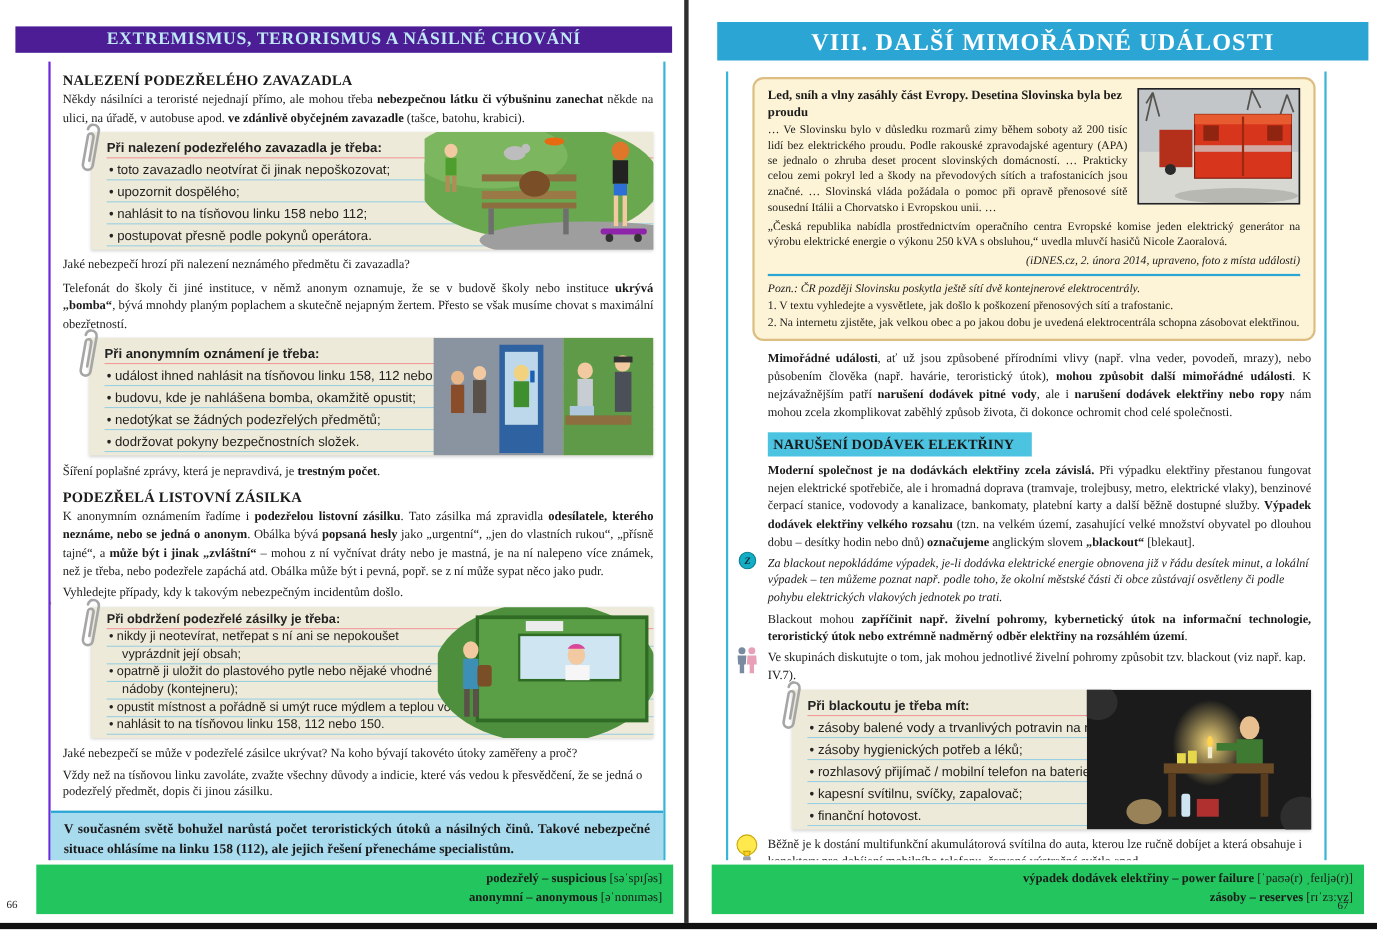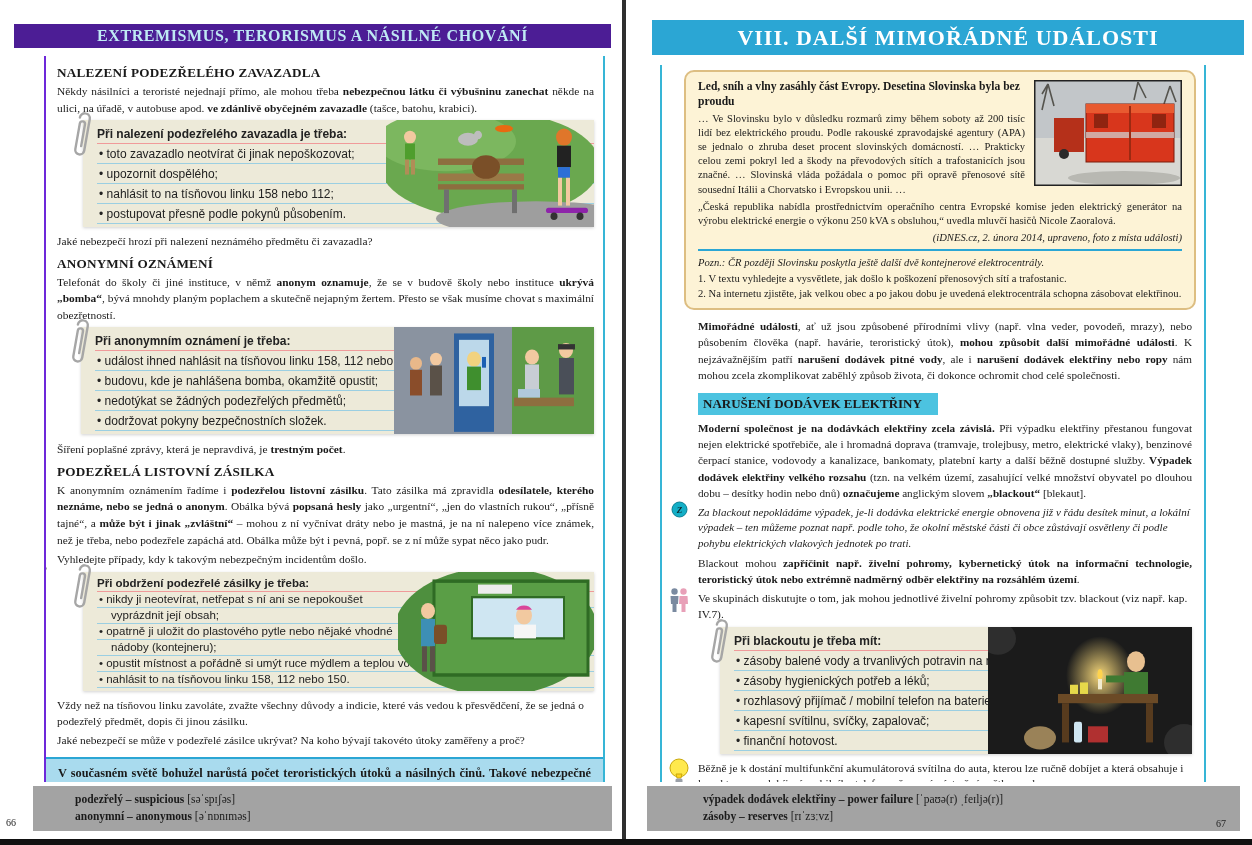--- a/index.html
+++ b/index.html
@@ -59,21 +59,21 @@
   .art-photo{float:right;width:148px;height:106px;margin:1px 0 4px 9px;}
   .art-head{font-weight:bold;font-size:11.6px;margin-bottom:3px;line-height:1.3;}
   .art-body,.art-quote{text-align:justify;}
   .art-quote{margin-top:3px;}
   .art-source{text-align:right;font-style:italic;font-size:10.6px;margin:3px 0 4px;clear:both;}
   .art-div{border-top:2px solid #2ba6d4;margin:2px 0 5px;}
   .art-note{font-style:italic;margin-bottom:2px;}
   .art-task{margin:1px 0;}
 
   
-  .page-footer{background:#a3a3a3;position:relative;font-size:11.5px;line-height:1.5;}
+  .page-footer{background:#22c55e;position:relative;font-size:11.5px;line-height:1.5;text-align:right;}
   .lp-footer{margin:4px 9px 8px 33px;padding:5px 10px 6px 42px;}
   .rp-footer{margin:4px 12px 8px 19px;padding:5px 10px 6px 56px;}
   .pgnum{position:absolute;font-size:10px;color:#222;}
   .pgnum-left{left:-27px;bottom:1px;}
   .pgnum-right{right:14px;bottom:0px;}
 </style>
 </head>
 <body>
 
 <div id="spread">
@@ -118,21 +118,21 @@
             <rect x="160" y="82" width="42" height="5" rx="2.5" fill="#8e24aa"></rect>
             <circle cx="168" cy="90" r="3.5" fill="#333"></circle>
               <circle cx="194" cy="90" r="3.5" fill="#333"></circle>
           </svg>
         </div>
         <div class="note-lines">
             <div class="note-title">Při nalezení podezřelého zavazadla je třeba:</div>
             <div class="note-line">• toto zavazadlo neotvírat či jinak nepoškozovat;</div>
             <div class="note-line">• upozornit dospělého;</div>
             <div class="note-line">• nahlásit to na tísňovou linku 158 nebo 112;</div>
-            <div class="note-line">• postupovat přesně podle pokynů působením.</div>
+            <div class="note-line">• postupovat přesně podle pokynů operátora.</div>
           </div>
       </div>
 
       <div class="icon-row">
         <span class="ric">
           <svg width="26" height="32" viewBox="0 0 30 36">
             <ellipse cx="15" cy="14" rx="11" ry="12" fill="#6b4a2f"></ellipse>
             <path d="M6 5 L9 1 L11 6 Z" fill="#6b4a2f"></path>
               <path d="M24 5 L21 1 L19 6 Z" fill="#6b4a2f"></path>
             <circle cx="11" cy="11" r="4" fill="#f5e9c8"></circle>
@@ -140,22 +140,21 @@
             <circle cx="11" cy="11" r="1.7" fill="#222"></circle>
               <circle cx="19" cy="11" r="1.7" fill="#222"></circle>
             <path d="M13 16 L17 16 L15 19 Z" fill="#e0892a"></path>
             <circle cx="15" cy="28" r="7" fill="#f7f2e2" stroke="#444" stroke-width="1.2"></circle>
             <text x="15" y="31.5" text-anchor="middle" font-size="9.5" font-weight="bold" fill="#222" font-family="Liberation Serif, serif">5</text>
           </svg>
         </span>
         <span>Jaké nebezpečí hrozí při nalezení neznámého předmětu či zavazadla?</span>
       </div>
 
-      <div class="sec-title">ANONYMNÍ OZNÁMENÍ</div>
-      <p class="body-p"><span>Telefonát do školy či jiné instituce, v němž </span><span style="font-weight: bold;">anonym oznamuje</span><span>, že se v budově školy nebo instituce </span><span style="font-weight: bold;">ukrývá „bomba“</span><span>, bývá mnohdy planým poplachem a skutečně nejapným žertem. Přesto se však musíme chovat s maximální obezřetností.</span></p>
+      <p class="body-p"><span>Telefonát do školy či jiné instituce, v němž </span><span style="font-weight: normal;">anonym oznamuje</span><span>, že se v budově školy nebo instituce </span><span style="font-weight: bold;">ukrývá „bomba“</span><span>, bývá mnohdy planým poplachem a skutečně nejapným žertem. Přesto se však musíme chovat s maximální obezřetností.</span></p>
 
       <div class="note-box" style="min-height:100px;margin-left:24px;">
         <span class="paperclip">
           <svg width="22" height="52" viewBox="0 0 22 52">
               <path d="M6 6 a5 5 0 0 1 10 0 L16 38 a4.5 4.5 0 0 1 -9 0 L7 12 a2.6 2.6 0 0 1 5.2 0 L12.2 34" fill="none" stroke="#a6a6a6" stroke-width="2.4" stroke-linecap="round"></path>
             </svg>
         </span>
         <div class="note-illu">
           <svg width="200" viewBox="0 0 200 100" preserveAspectRatio="none">
             <rect x="0" y="0" width="118" height="100" fill="#8a93a0"></rect>
@@ -233,41 +232,41 @@
             <div class="note-line cont">vyprázdnit její obsah;</div>
             <div class="note-line">• opatrně ji uložit do plastového pytle nebo nějaké vhodné</div>
             <div class="note-line cont">nádoby (kontejneru);</div>
             <div class="note-line">• opustit místnost a pořádně si umýt ruce mýdlem a teplou vodou;</div>
             <div class="note-line">• nahlásit to na tísňovou linku 158, 112 nebo 150.</div>
           </div>
       </div>
 
       <div class="icon-row">
         <span class="ric">
-          
-        </span>
-        <span>Vždy než na tísňovou linku zavoláte, zvažte všechny důvody a indicie, které vás vedou k přesvědčení, že se jedná o podezřelý předmět, dopis či jinou zásilku.</span>
-      </div>
-
-      <div class="icon-row">
-        <span class="ric">
           <svg width="26" height="32" viewBox="0 0 30 36">
             <ellipse cx="15" cy="14" rx="11" ry="12" fill="#6b4a2f"></ellipse>
             <path d="M6 5 L9 1 L11 6 Z" fill="#6b4a2f"></path>
               <path d="M24 5 L21 1 L19 6 Z" fill="#6b4a2f"></path>
             <circle cx="11" cy="11" r="4" fill="#f5e9c8"></circle>
               <circle cx="19" cy="11" r="4" fill="#f5e9c8"></circle>
             <circle cx="11" cy="11" r="1.7" fill="#222"></circle>
               <circle cx="19" cy="11" r="1.7" fill="#222"></circle>
             <path d="M13 16 L17 16 L15 19 Z" fill="#e0892a"></path>
             <circle cx="15" cy="28" r="7" fill="#f7f2e2" stroke="#444" stroke-width="1.2"></circle>
             <text x="15" y="31.5" text-anchor="middle" font-size="9.5" font-weight="bold" fill="#222" font-family="Liberation Serif, serif">6</text>
           </svg>
         </span>
         <span>Jaké nebezpečí se může v podezřelé zásilce ukrývat? Na koho bývají takovéto útoky zaměřeny a proč?</span>
+      </div>
+
+      <div class="icon-row">
+        <span class="ric">
+          
+        </span>
+        <span>Vždy než na tísňovou linku zavoláte, zvažte všechny důvody a indicie, které vás vedou k přesvědčení, že se jedná o podezřelý předmět, dopis či jinou zásilku.</span>
       </div>
 
       <div class="summary-box">V současném světě bohužel narůstá počet teroristických útoků a násilných činů. Takové nebezpečné situace ohlásíme na linku 158 (112), ale jejich řešení přenecháme specialistům.</div>
     </div>
 
     <div class="page-footer lp-footer">
       <div><span style="font-weight: bold;">podezřelý – suspicious</span><span> [səˈspɪʃəs]</span></div>
       <div><span style="font-weight: bold;">anonymní – anonymous</span><span> [əˈnɒnɪməs]</span></div>
       <span class="pgnum pgnum-left">66</span>
     </div>
@@ -296,21 +295,21 @@
             <rect x="118" y="34" width="14" height="14" fill="#8f2410"></rect>
             <line x1="96" y1="26" x2="96" y2="80" stroke="#9c2a12" stroke-width="2"></line>
             <rect width="148" height="106" fill="none" stroke="#222" stroke-width="3"></rect>
           </svg>
         </span>
         <div class="art-head">Led, sníh a vlny zasáhly část Evropy. Desetina Slovinska byla bez proudu</div>
         <div class="art-body">… Ve Slovinsku bylo v důsledku rozmarů zimy během soboty až 200 tisíc lidí bez elektrického proudu. Podle rakouské zpravodajské agentury (APA) se jednalo o zhruba deset procent slovinských domácností. … Prakticky celou zemi pokryl led a škody na převodových sítích a trafostanicích jsou značné. … Slovinská vláda požádala o pomoc při opravě přenosové sítě sousední Itálii a Chorvatsko i Evropskou unii. …</div>
         <div class="art-quote">„Česká republika nabídla prostřednictvím operačního centra Evropské komise jeden elektrický generátor na výrobu elektrické energie o výkonu 250 kVA s obsluhou,“ uvedla mluvčí hasičů Nicole Zaoralová.</div>
         <div class="art-source">(iDNES.cz, 2. února 2014, upraveno, foto z místa události)</div>
         <div class="art-div"></div>
-        <div class="art-note">Pozn.: ČR později Slovinsku poskytla ještě další dvě kontejnerové elektrocentrály.</div>
+        <div class="art-note">Pozn.: ČR později Slovinsku poskytla ještě sítí dvě kontejnerové elektrocentrály.</div>
         <div class="art-task">1. V textu vyhledejte a vysvětlete, jak došlo k poškození přenosových sítí a trafostanic.</div>
         <div class="art-task">2. Na internetu zjistěte, jak velkou obec a po jakou dobu je uvedená elektrocentrála schopna zásobovat elektřinou.</div>
       </div>
 
       <p class="body-p"><span style="font-weight: bold;">Mimořádné události</span><span>, ať už jsou způsobené přírodními vlivy (např. vlna veder, povodeň, mrazy), nebo působením člověka (např. havárie, teroristický útok), </span><span style="font-weight: bold;">mohou způsobit další mimořádné události</span><span>. K nejzávažnějším patří </span><span style="font-weight: bold;">narušení dodávek pitné vody</span><span>, ale i </span><span style="font-weight: bold;">narušení dodávek elektřiny nebo ropy</span><span> nám mohou zcela zkomplikovat zaběhlý způsob života, či dokonce ochromit chod celé společnosti.</span></p>
 
       <div><span class="chip">NARUŠENÍ DODÁVEK ELEKTŘINY</span></div>
 
       <p class="body-p"><span style="font-weight: bold;">Moderní společnost je na dodávkách elektřiny zcela závislá.</span><span> Při výpadku elektřiny přestanou fungovat nejen elektrické spotřebiče, ale i hromadná doprava (tramvaje, trolejbusy, metro, elektrické vlaky), benzinové čerpací stanice, vodovody a kanalizace, bankomaty, platební karty a další běžně dostupné služby. </span><span style="font-weight: bold;">Výpadek dodávek elektřiny velkého rozsahu</span><span> (tzn. na velkém území, zasahující velké množství obyvatel po dlouhou dobu – desítky hodin nebo dnů) </span><span style="font-weight: bold;">označujeme</span><span> anglickým slovem </span><span style="font-weight: bold;">„blackout“</span><span> [blekaut].</span></p>
 

